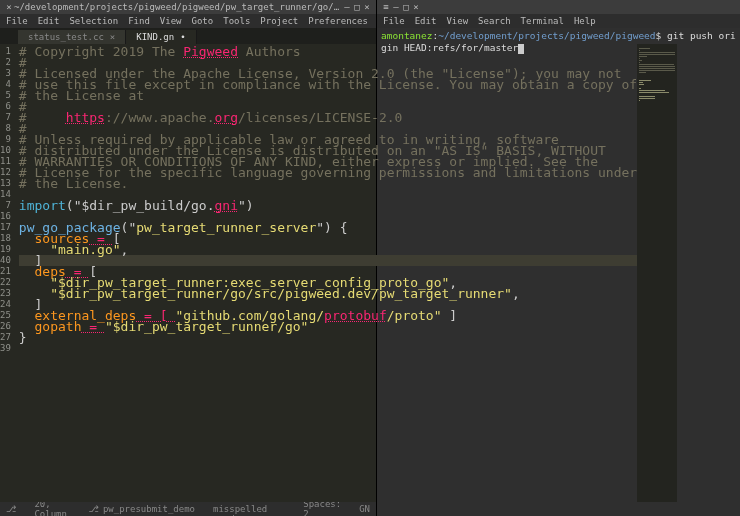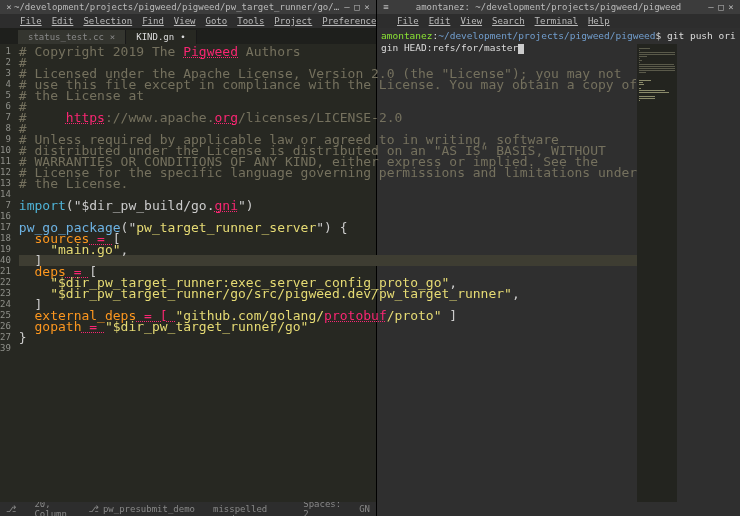--- a/index.html
+++ b/index.html
@@ -38,24 +38,23 @@
       color: #bbb;
     }
     .titlebar-title { flex: 1; text-align: center; overflow: hidden; white-space: nowrap; text-overflow: ellipsis; }
     .win-btn { width: 10px; text-align: center; cursor: pointer; }
     .menubar {
       background: #2d2d2d;
       height: 14px;
       display: flex;
       align-items: center;
       gap: 10px;
-      padding: 0 20px;
+      padding: 0 6px;
       font-size: 9px;
       color: #bbb;
-      text-decoration: underline;
     }
     .menubar span { cursor: pointer; }
     .tabbar {
       background: #1e1f1c;
       height: 16px;
       display: flex;
       align-items: flex-end;
       font-size: 9px;
     }
     .tab-spacer { width: 18px; border-right: 1px solid #181818;}
@@ -242,21 +241,20 @@
     <span>12 misspelled words</span>
     <span style="flex:1"></span>
     <span>Spaces: 2</span>
     <span>GN</span>
   </div>
 </div>
 
 <div class="terminal-pane">
   <div class="titlebar">
     <span class="win-btn">≡</span>
-    <span class="titlebar-title">amontanez: ~/development/projects/pigweed/pigweed</span>
     <span class="win-btn">–</span>
     <span class="win-btn">□</span>
     <span class="win-btn">×</span>
   </div>
   <div class="menubar">
     <span>File</span>
     <span>Edit</span>
     <span>View</span>
     <span>Search</span>
     <span>Terminal</span>

